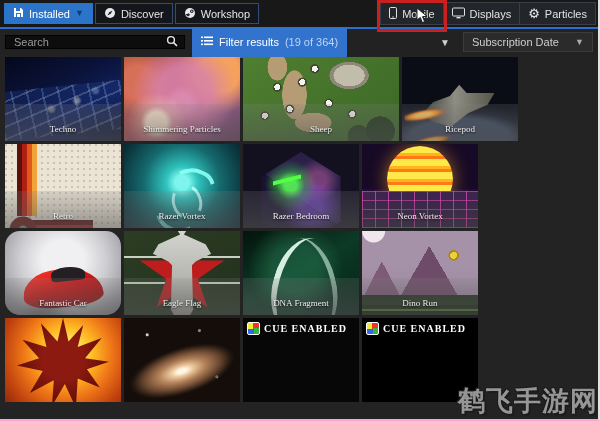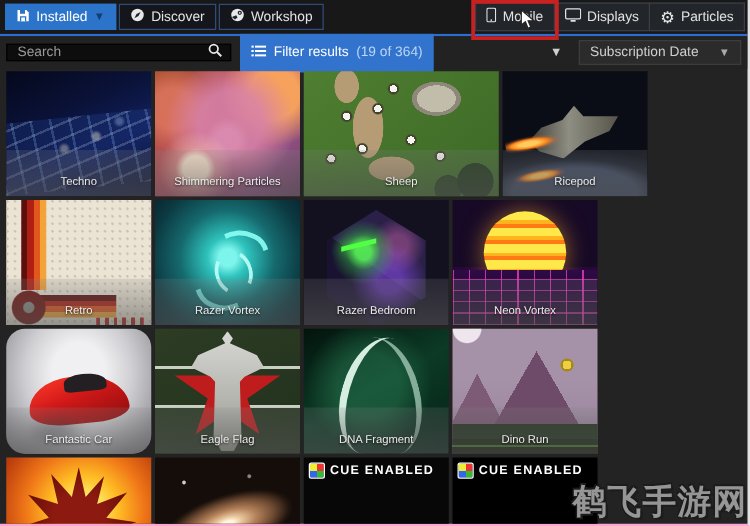--- a/index.html
+++ b/index.html
@@ -30,21 +30,21 @@
   .searchbox input::placeholder{color:#9a9a9a;}
   .filter-btn{height:32px;display:flex;align-items:center;gap:6px;background:#3273cd;border:0;border-radius:2px;
     padding:0 9px;color:#fff;font-size:11px;font-family:inherit;}
   .filter-count{color:#bcd6f4;}
   .panel-caret{margin-left:auto;color:#d0d0d0;font-size:10px;margin-right:6px;}
   .sort-dd{width:130px;height:20px;box-sizing:border-box;background:#2b2b2b;border:1px solid #3c3c3c;
     display:flex;align-items:center;padding:0 8px;color:#cfcfcf;font-size:11px;}
   .dd-caret{margin-left:auto;font-size:9px;color:#aaa;}
   
   .grid{display:flex;flex-wrap:wrap;gap:3px;padding:2px 5px;}
-  .tile{width:116px;height:100px;position:relative;overflow:hidden;background:#111;}
+  .tile{width:116px;height:84px;position:relative;overflow:hidden;background:#111;font-family:Liberation Serif, serif;}
   .tile-label{position:absolute;left:0;right:0;bottom:0;height:30px;z-index:5;
     background:linear-gradient(rgba(130,130,130,.2),rgba(88,88,88,.58));
     display:flex;align-items:flex-end;justify-content:center;padding-bottom:7px;
     font-size:9px;color:#ececec;text-shadow:0 1px 2px rgba(0,0,0,.85);}
   .watermark{position:absolute;right:0;bottom:4px;font-size:27px;font-weight:bold;letter-spacing:1px;
     color:#969696;line-height:1;z-index:30;
     text-shadow:2px 2px 0 #1c1c1c,-1px -1px 0 #1c1c1c,1px -1px 0 #1c1c1c,-1px 1px 0 #1c1c1c;}
   
   .art-techno{background:
     radial-gradient(circle at 62% 52%,rgba(255,244,200,.55) 0 2px,transparent 5px),

